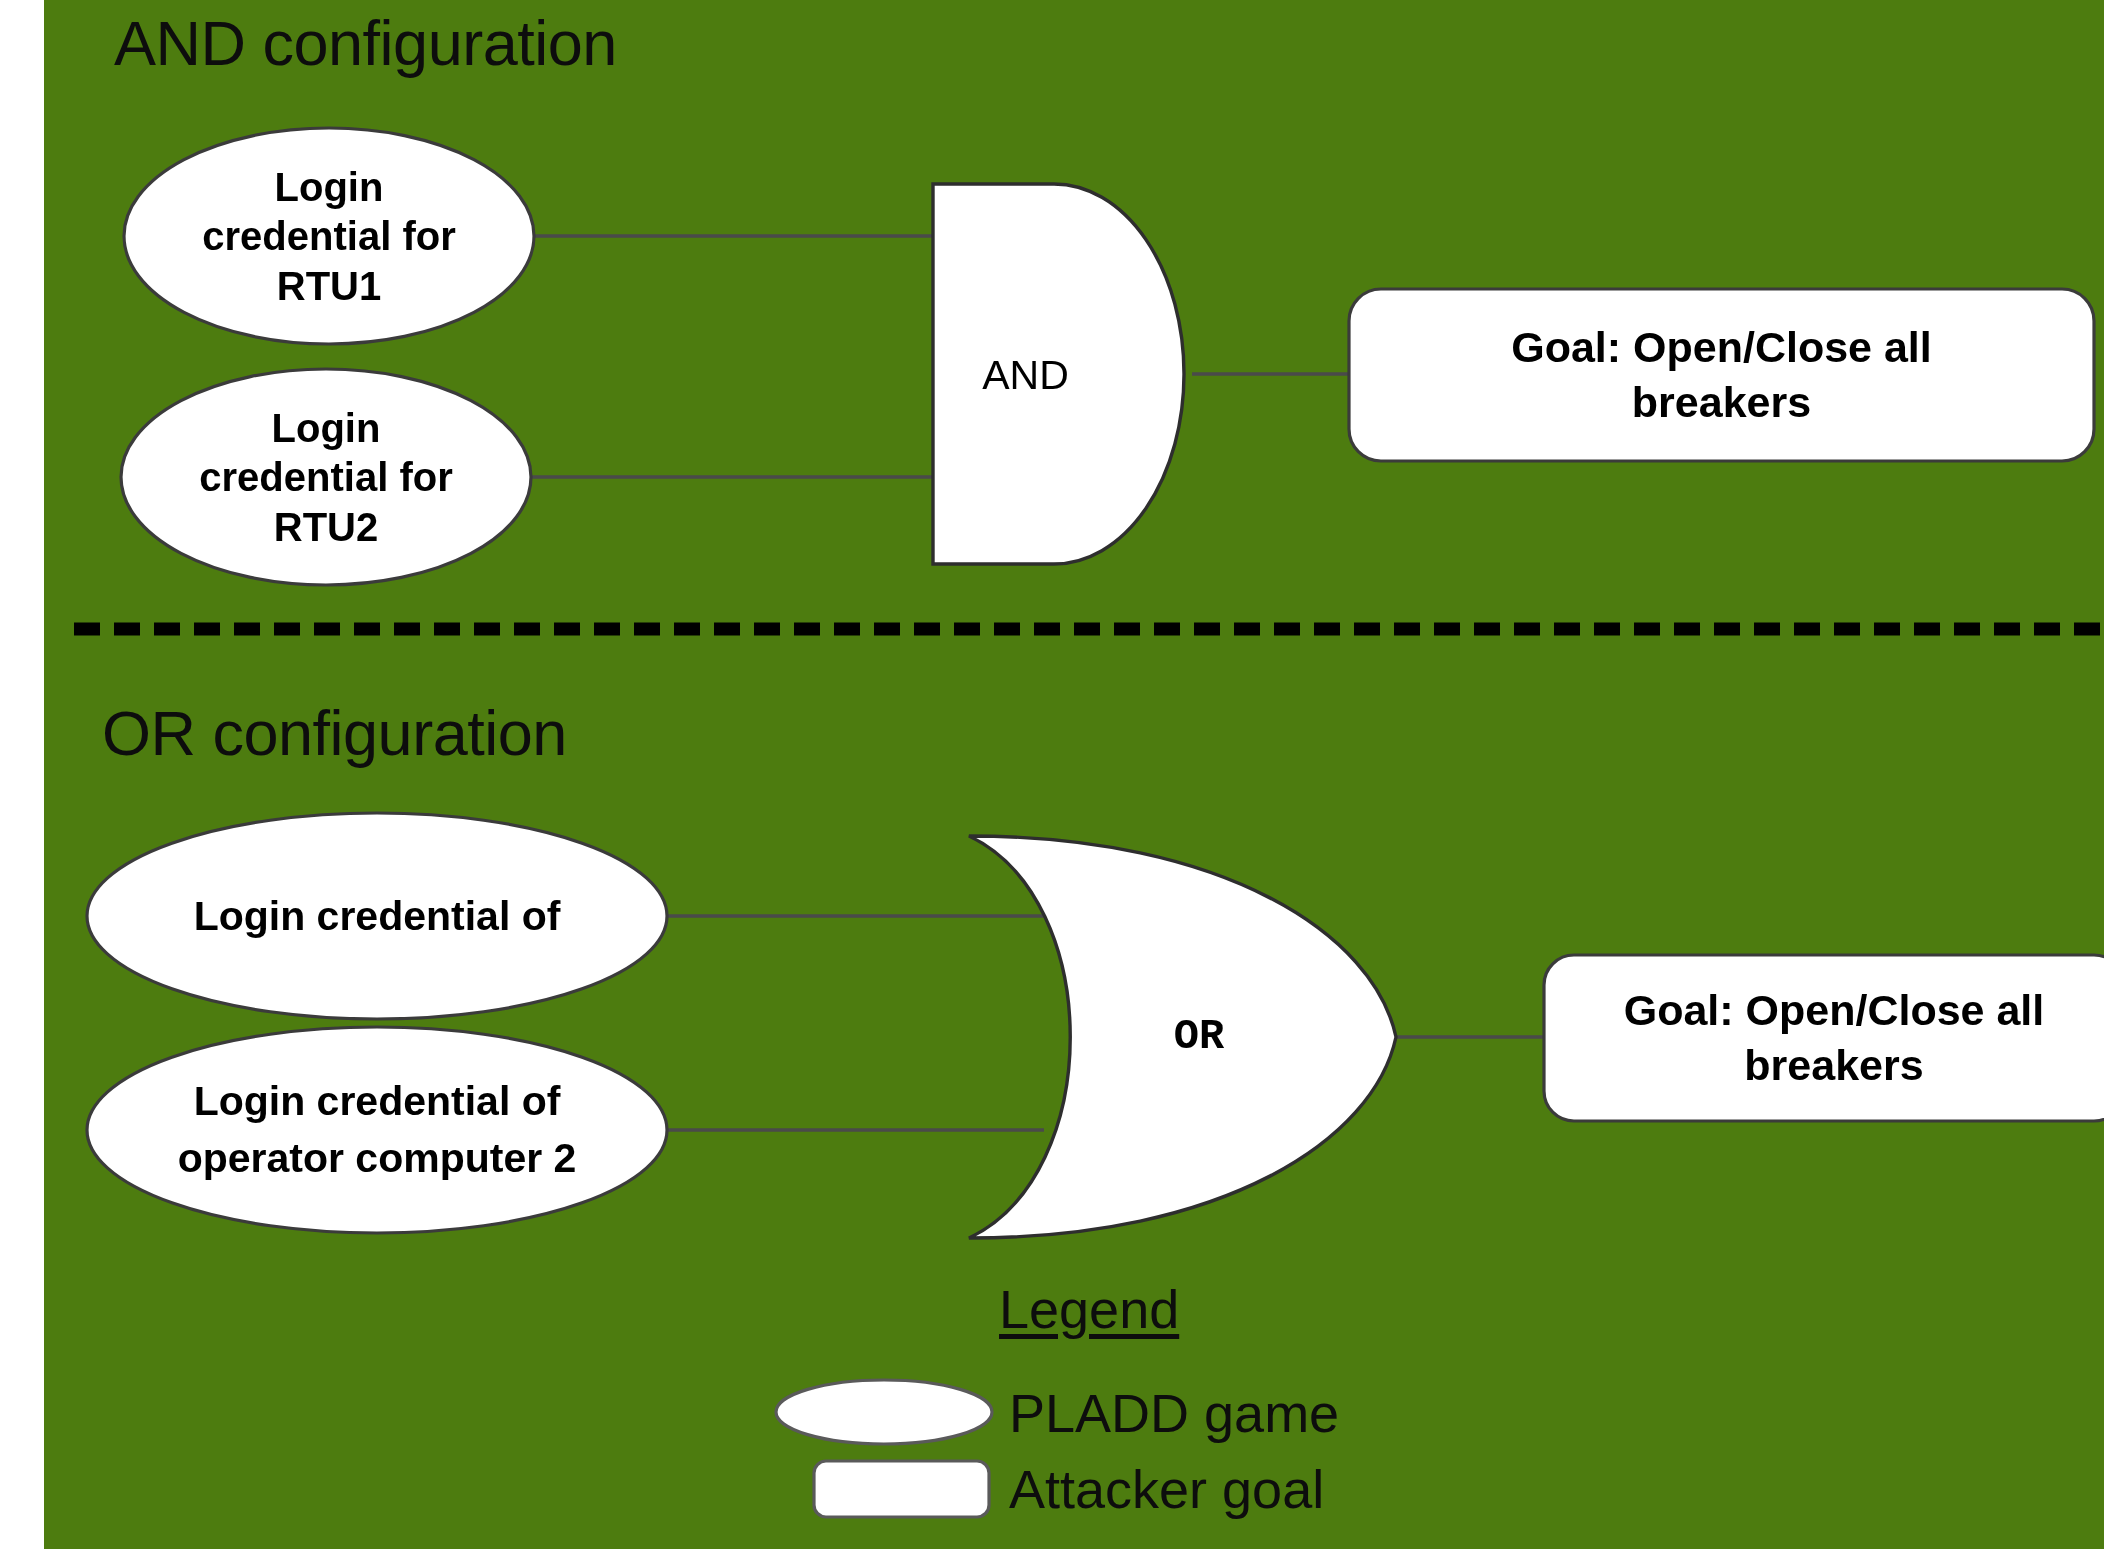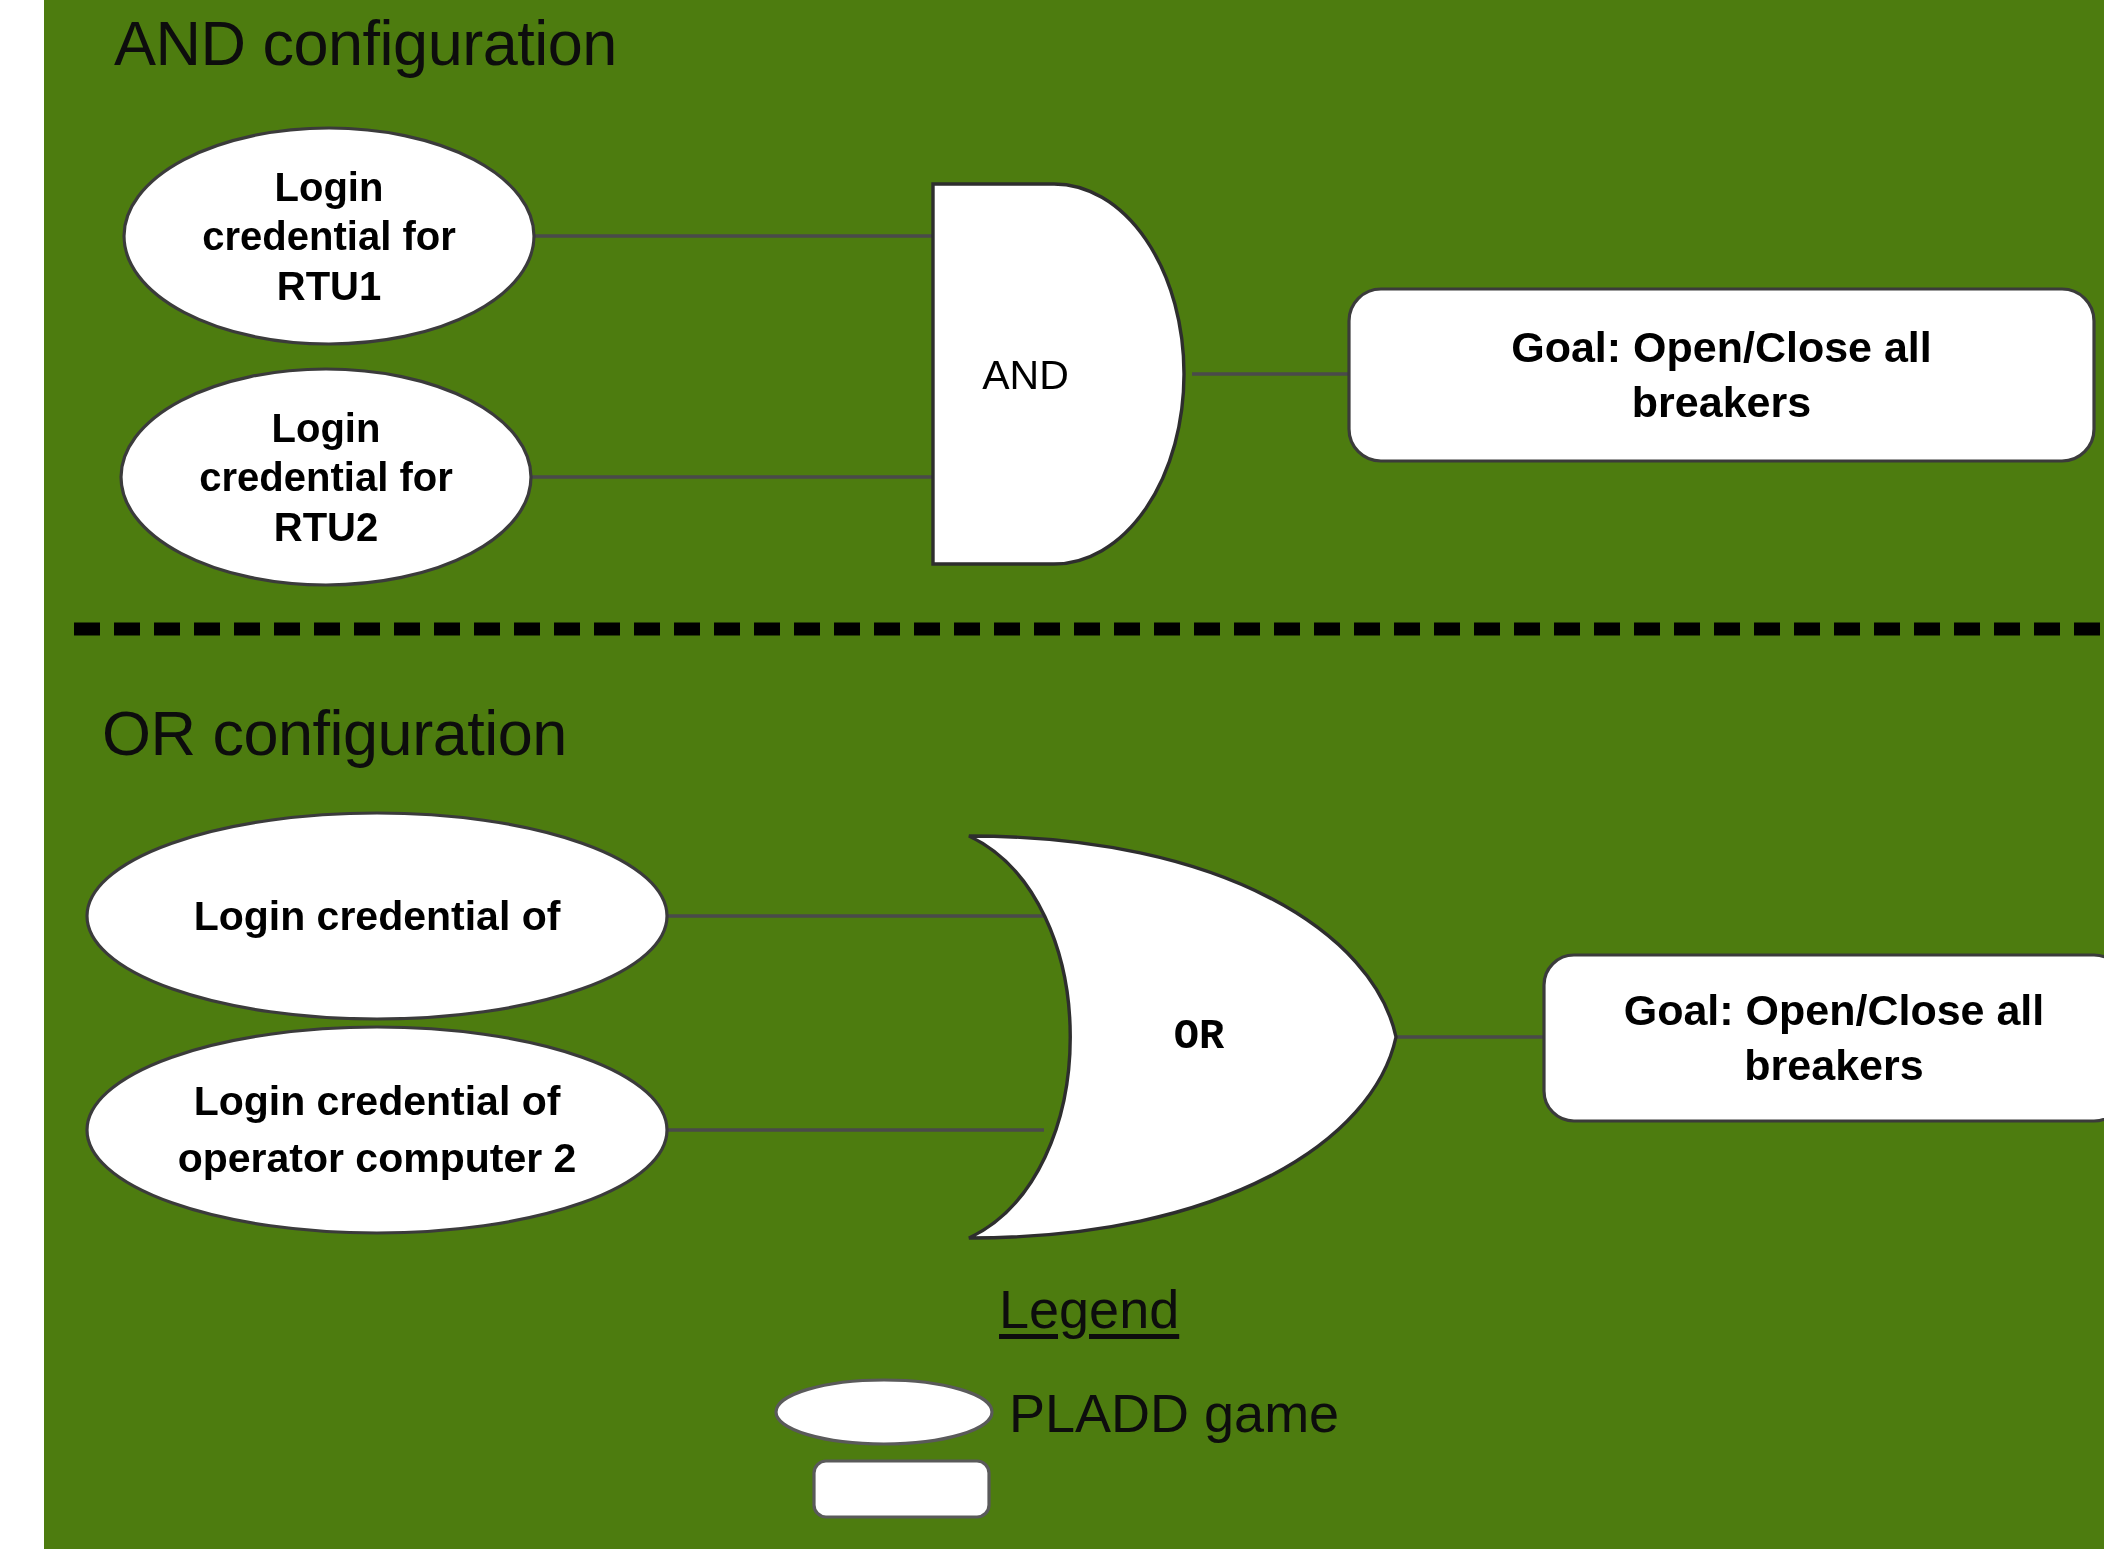--- a/index.html
+++ b/index.html
@@ -190,14 +190,15 @@
   </div>
 
   <div class="abs-box" style="left:1512px; top:962px; width:556px; height:152px;">
     <div class="goal-label"><span>Goal: Open/Close all</span><br><span>breakers</span></div>
   </div>
 
   <div class="txt legend-title" style="left:955px; top:1278px;">Legend</div>
 
   <div class="txt legend-label" style="left:965px; top:1382px;">PLADD game</div>
 
+  <div class="txt legend-label" style="left:965px; top:1458px;">Attacker goal</div>
 
 </div>
 
 </body></html>

